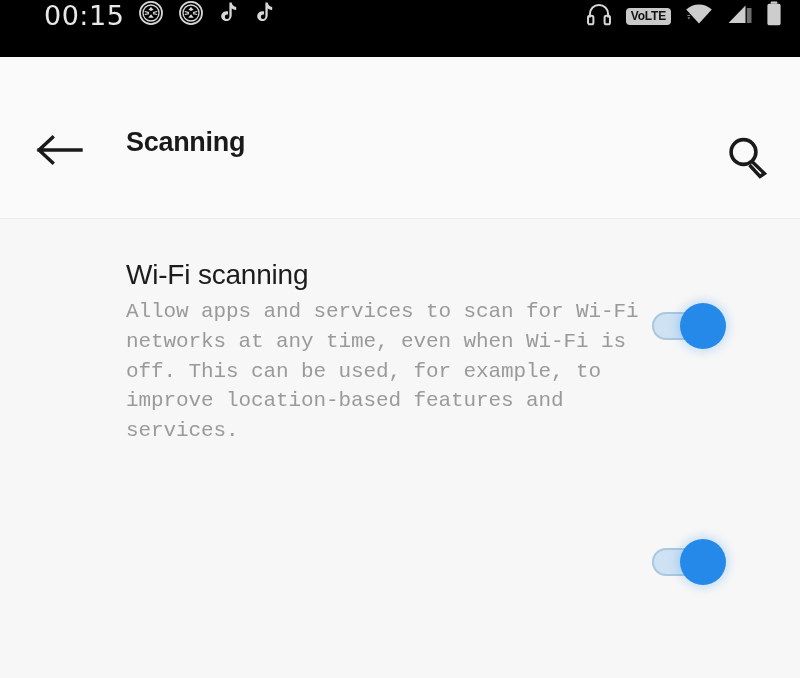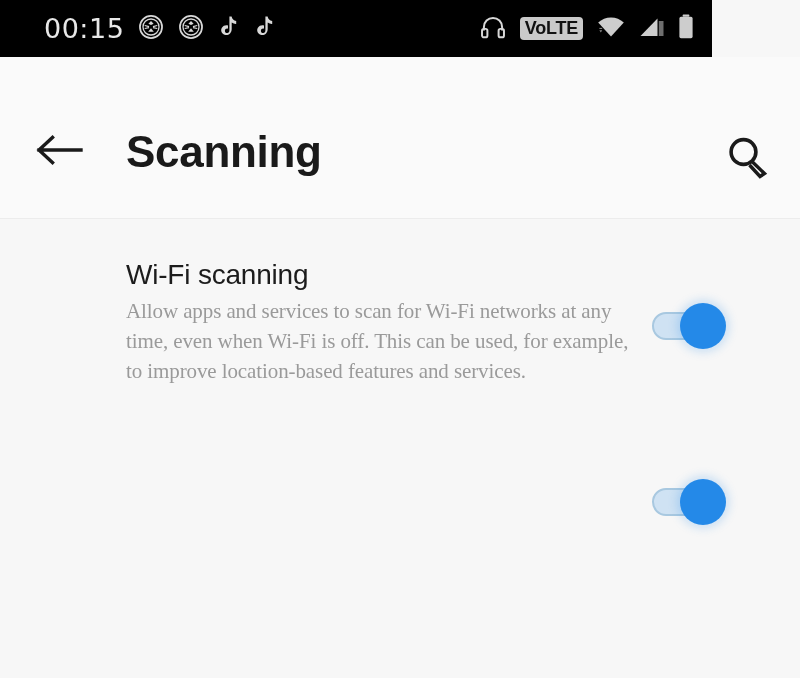--- a/index.html
+++ b/index.html
@@ -18,25 +18,25 @@
     position: relative;
     width: 800px;
     height: 678px;
     background: #f7f7f7;
   }
 
   
   .status-bar {
     position: absolute;
     top: 0; left: 0;
-    width: 712px;
+    width: 800px;
     height: 57px;
     background: #000000;
     display: flex;
-    align-items: center;
+    align-items: flex-start;
     box-sizing: border-box;
     padding: 0 18px 0 44px;
   }
   .status-left {
     display: flex;
     align-items: center;
     gap: 14px;
     flex: 0 0 auto;
   }
   .status-clock {
@@ -52,21 +52,21 @@
     align-items: center;
     gap: 13px;
     flex: 0 0 auto;
   }
   .sb-icon { display: block; }
 
   .volte-badge {
     background: #c9c9c9;
     color: #111;
     border-radius: 4px;
-    font-size: 18px;
+    font-size: 12px;
     font-weight: bold;
     font-family: "Liberation Sans", sans-serif;
     padding: 2px 5px 3px 5px;
     line-height: 1;
     letter-spacing: -0.2px;
     display: flex;
     align-items: center;
   }
 
   
@@ -89,21 +89,21 @@
     height: 44px;
     display: flex;
     align-items: center;
     justify-content: center;
     cursor: pointer;
   }
   .page-title {
     position: absolute;
     left: 126px;
     top: 70px;
-    font-size: 44px;
+    font-size: 27px;
     font-weight: bold;
     color: #1a1a1a;
     letter-spacing: -0.3px;
     font-family: "Liberation Sans", sans-serif;
     white-space: nowrap;
   }
   .search-btn {
     position: absolute;
     right: 22px;
     top: 72px;
@@ -142,21 +142,21 @@
     color: #1c1c1c;
     font-family: "Liberation Sans", sans-serif;
     line-height: 1.18;
     letter-spacing: -0.2px;
     margin-bottom: 6px;
     white-space: nowrap;
   }
   .setting-desc {
     font-size: 21px;
     color: #9a9a9a;
-    font-family: Liberation Serif, serif;
+    font-family: Liberation Mono, monospace;
     line-height: 1.42;
     letter-spacing: -0.1px;
   }
 
   
   .switch-wrap {
     flex: 1 1 auto;
     display: flex;
     justify-content: flex-start;
     padding-left: 6px;

